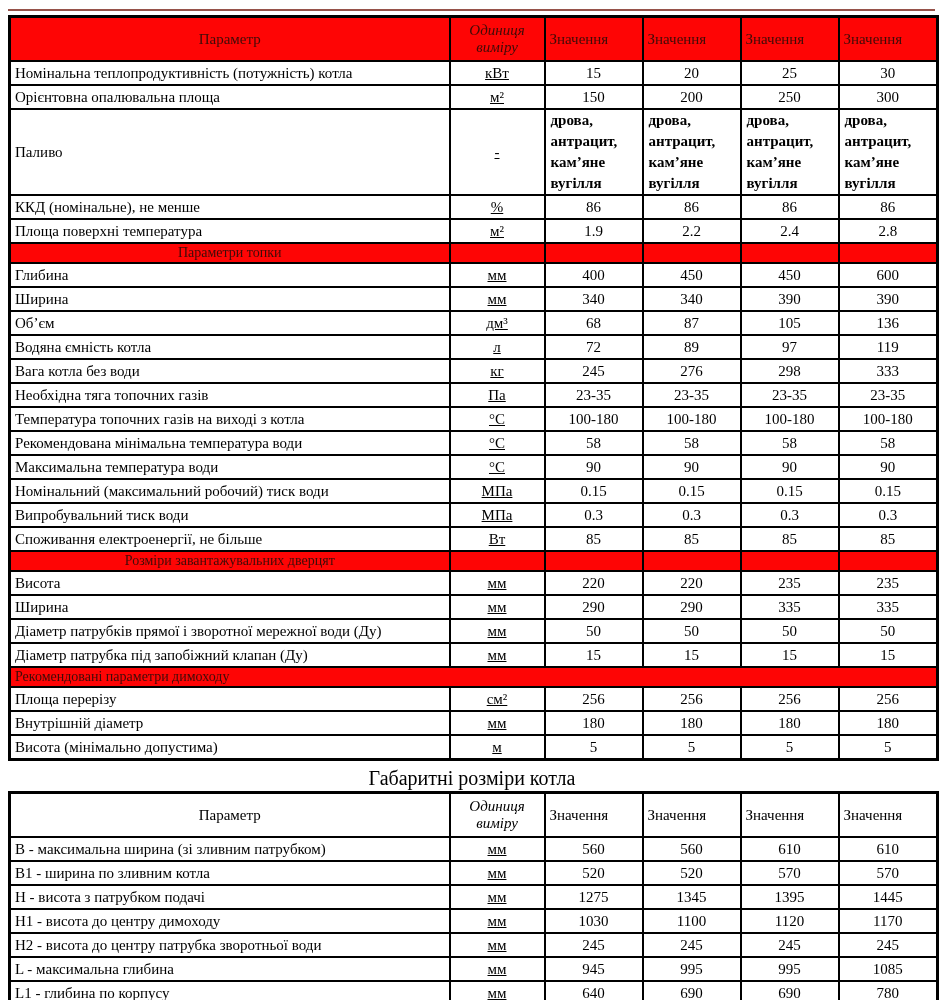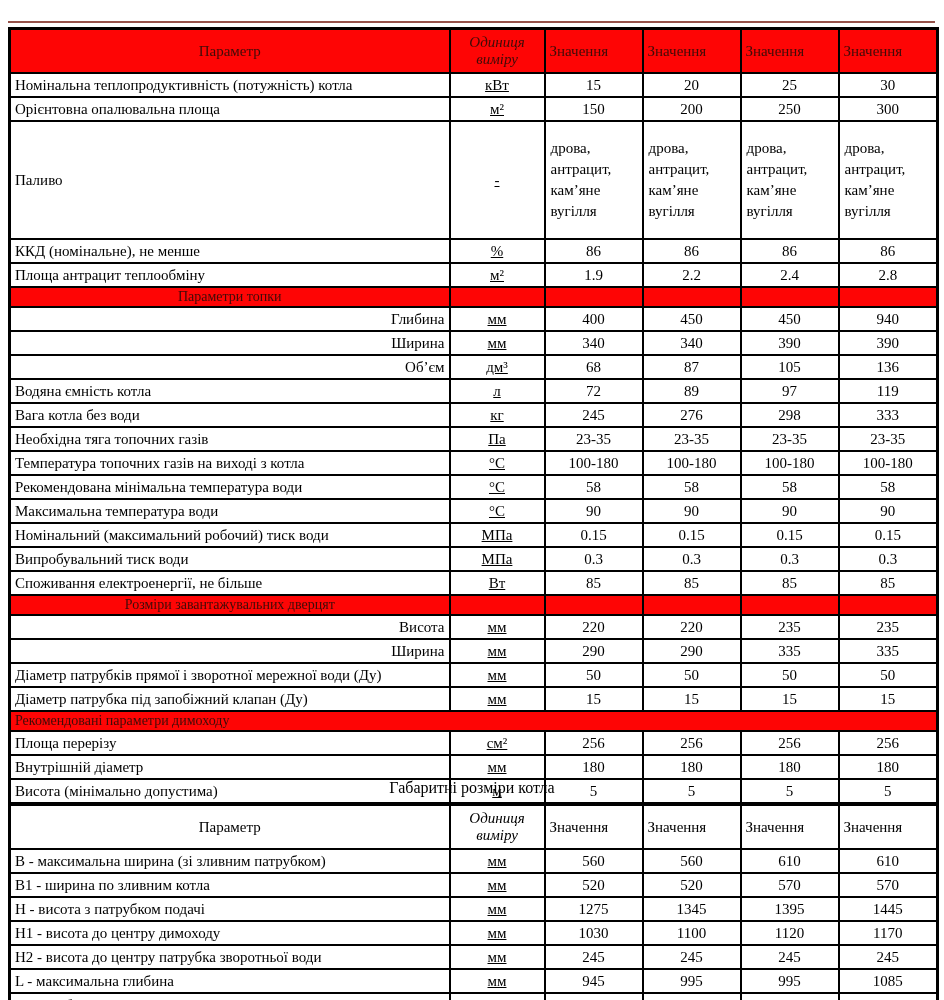--- a/index.html
+++ b/index.html
@@ -1,38 +1,38 @@
 <!DOCTYPE html>
 <html><head>
 <meta charset="utf-8">
 <style>
   html,body{margin:0;padding:0;background:#fff;}
   body{width:944px;height:1000px;position:relative;font-family:"Liberation Serif","DejaVu Serif",serif;color:#000;}
-  .page{position:absolute;left:0;top:16px;width:944px;height:780px;}
+  .page{position:absolute;left:0;top:4px;width:944px;height:780px;}
   .top-line{position:absolute;left:8px;top:5px;width:927px;height:2px;background:#96524a;}
   table{border-collapse:collapse;table-layout:fixed;width:928px;border:3px solid #000;}
   #table1{position:absolute;left:8px;top:11px;}
   #table2{position:absolute;left:8px;top:787px;}
   th,td{border:2px solid #000;font-size:15px;font-weight:normal;padding:1px 4px;overflow:hidden;vertical-align:middle;}
   .hdr-red th{background:#fe0505;color:#3f0c08;height:40px;}
   .hdr-white th{background:#fff;color:#000;height:40px;}
   th.param-h{text-align:center;}
   th.unit-h{text-align:center;font-style:italic;}
   th.val-h{text-align:left;}
   td.param{text-align:left;height:20px;}
-  td.param.ctr{text-align:right;}
+  td.param.ctr{text-align:left;}
   td.unit{text-align:center;text-decoration:underline;}
   td.val{text-align:center;}
   td.val.left{text-align:left;vertical-align:middle;}
   tr.section td{background:#fe0505;color:#3f0c08;height:13px;font-size:14px;}
   tr.section td.ctr{text-align:center;margin-top:28px;}
   tr.section td.lft{text-align:left;}
-  td.fuel{white-space:pre-line;line-height:21px;padding:16px 5px;}
+  td.fuel{white-space:pre-line;line-height:21px;padding:0 5px;font-weight:bold;}
   td.param.fuelrow{vertical-align:middle;}
-  .t2-title{position:absolute;left:0;top:763px;width:944px;text-align:center;font-size:16px;}
+  .t2-title{position:absolute;left:0;top:763px;width:944px;text-align:center;font-size:20px;}
 </style>
 </head>
 <body>
 
 <div class="page">
   <div class="top-line"></div>
 
   <table id="table1">
     <colgroup>
       <col style="width:440px">
@@ -91,42 +91,42 @@
         </tr>
         <tr>
           <td class="param">ККД (номінальне), не менше</td>
           <td class="unit">%</td>
           <td class="val">86</td>
           <td class="val">86</td>
           <td class="val">86</td>
           <td class="val">86</td>
         </tr>
         <tr>
-          <td class="param">Площа антрацит теплообміну</td>
+          <td class="param">Площа поверхні температура</td>
           <td class="unit">м²</td>
           <td class="val">1.9</td>
           <td class="val">2.2</td>
           <td class="val">2.4</td>
           <td class="val">2.8</td>
         </tr>
         <tr class="section">
           <td class="ctr">Параметри топки</td>
           <td></td>
           <td></td>
           <td></td>
           <td></td>
           <td></td>
         </tr>
         <tr>
           <td class="param ctr">Глибина</td>
           <td class="unit">мм</td>
           <td class="val">400</td>
           <td class="val">450</td>
           <td class="val">450</td>
-          <td class="val">940</td>
+          <td class="val">600</td>
         </tr>
         <tr>
           <td class="param ctr">Ширина</td>
           <td class="unit">мм</td>
           <td class="val">340</td>
           <td class="val">340</td>
           <td class="val">390</td>
           <td class="val">390</td>
         </tr>
         <tr>

